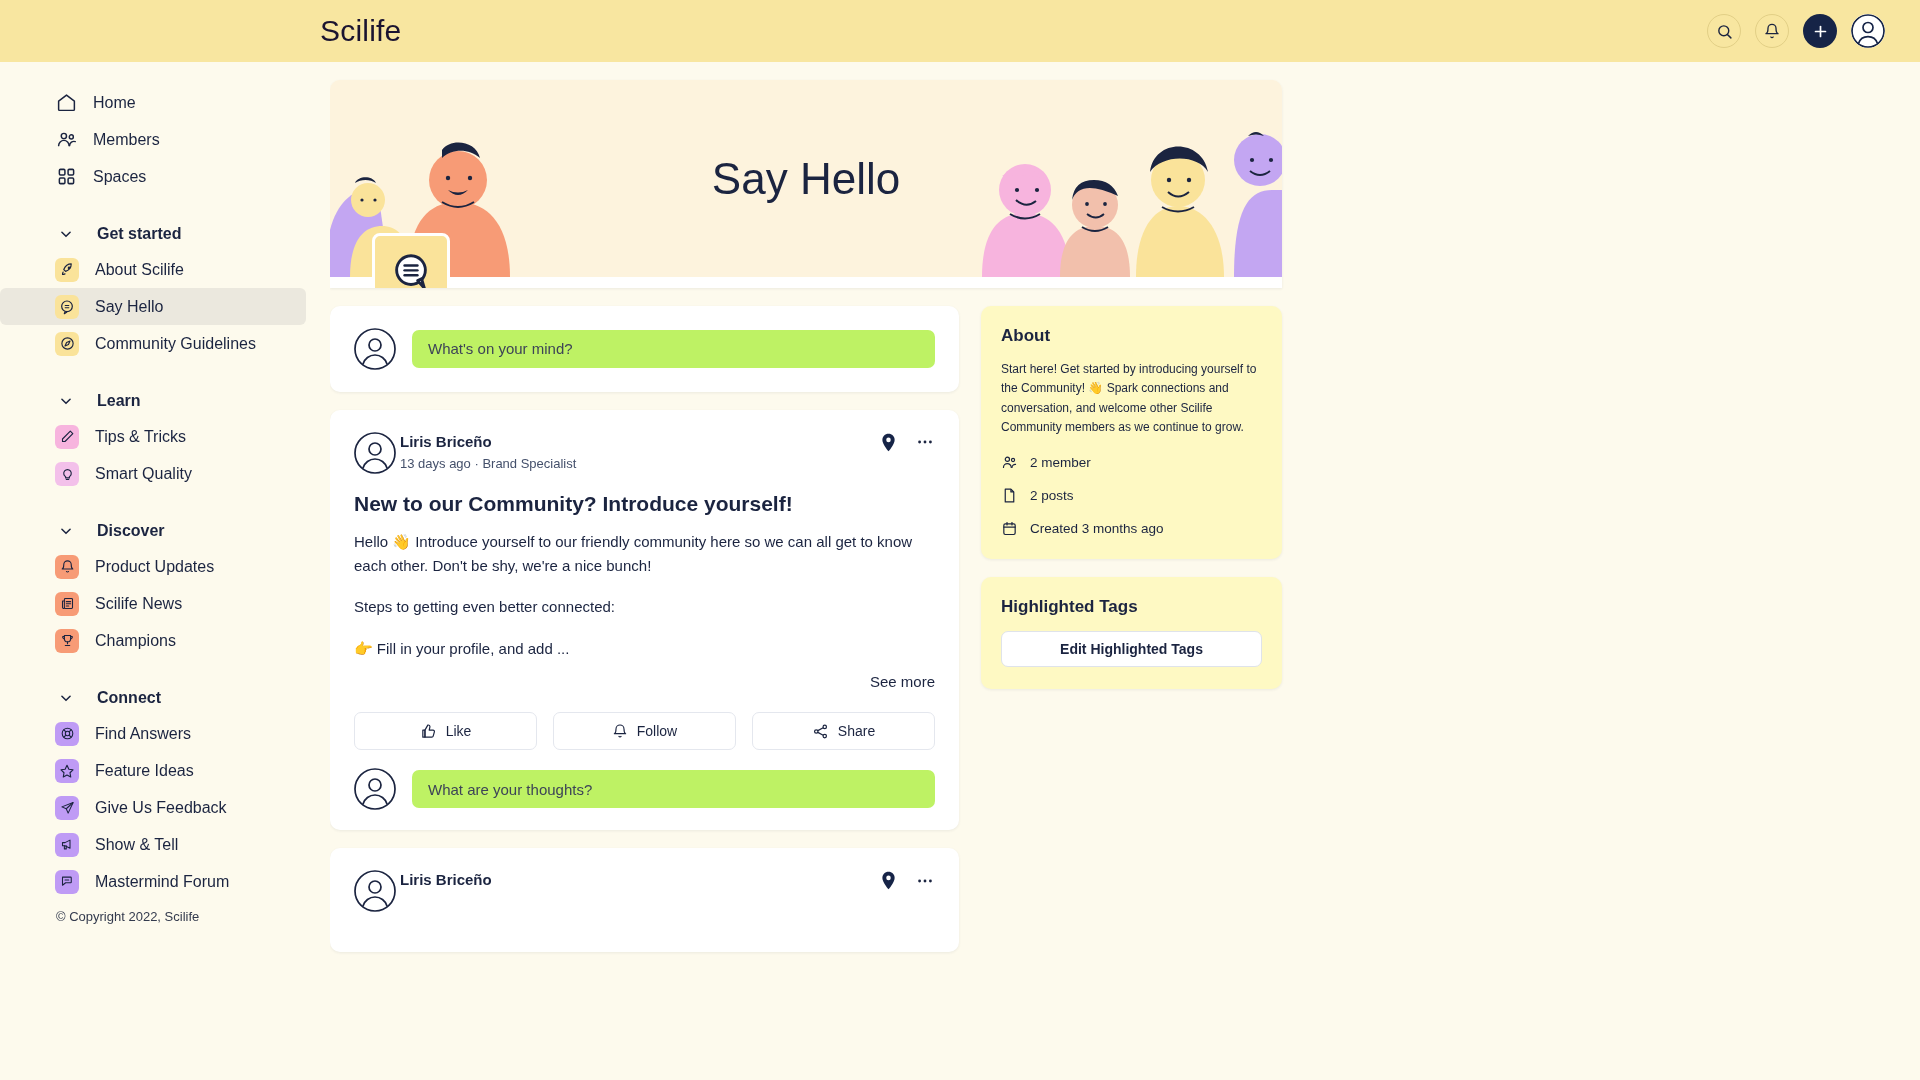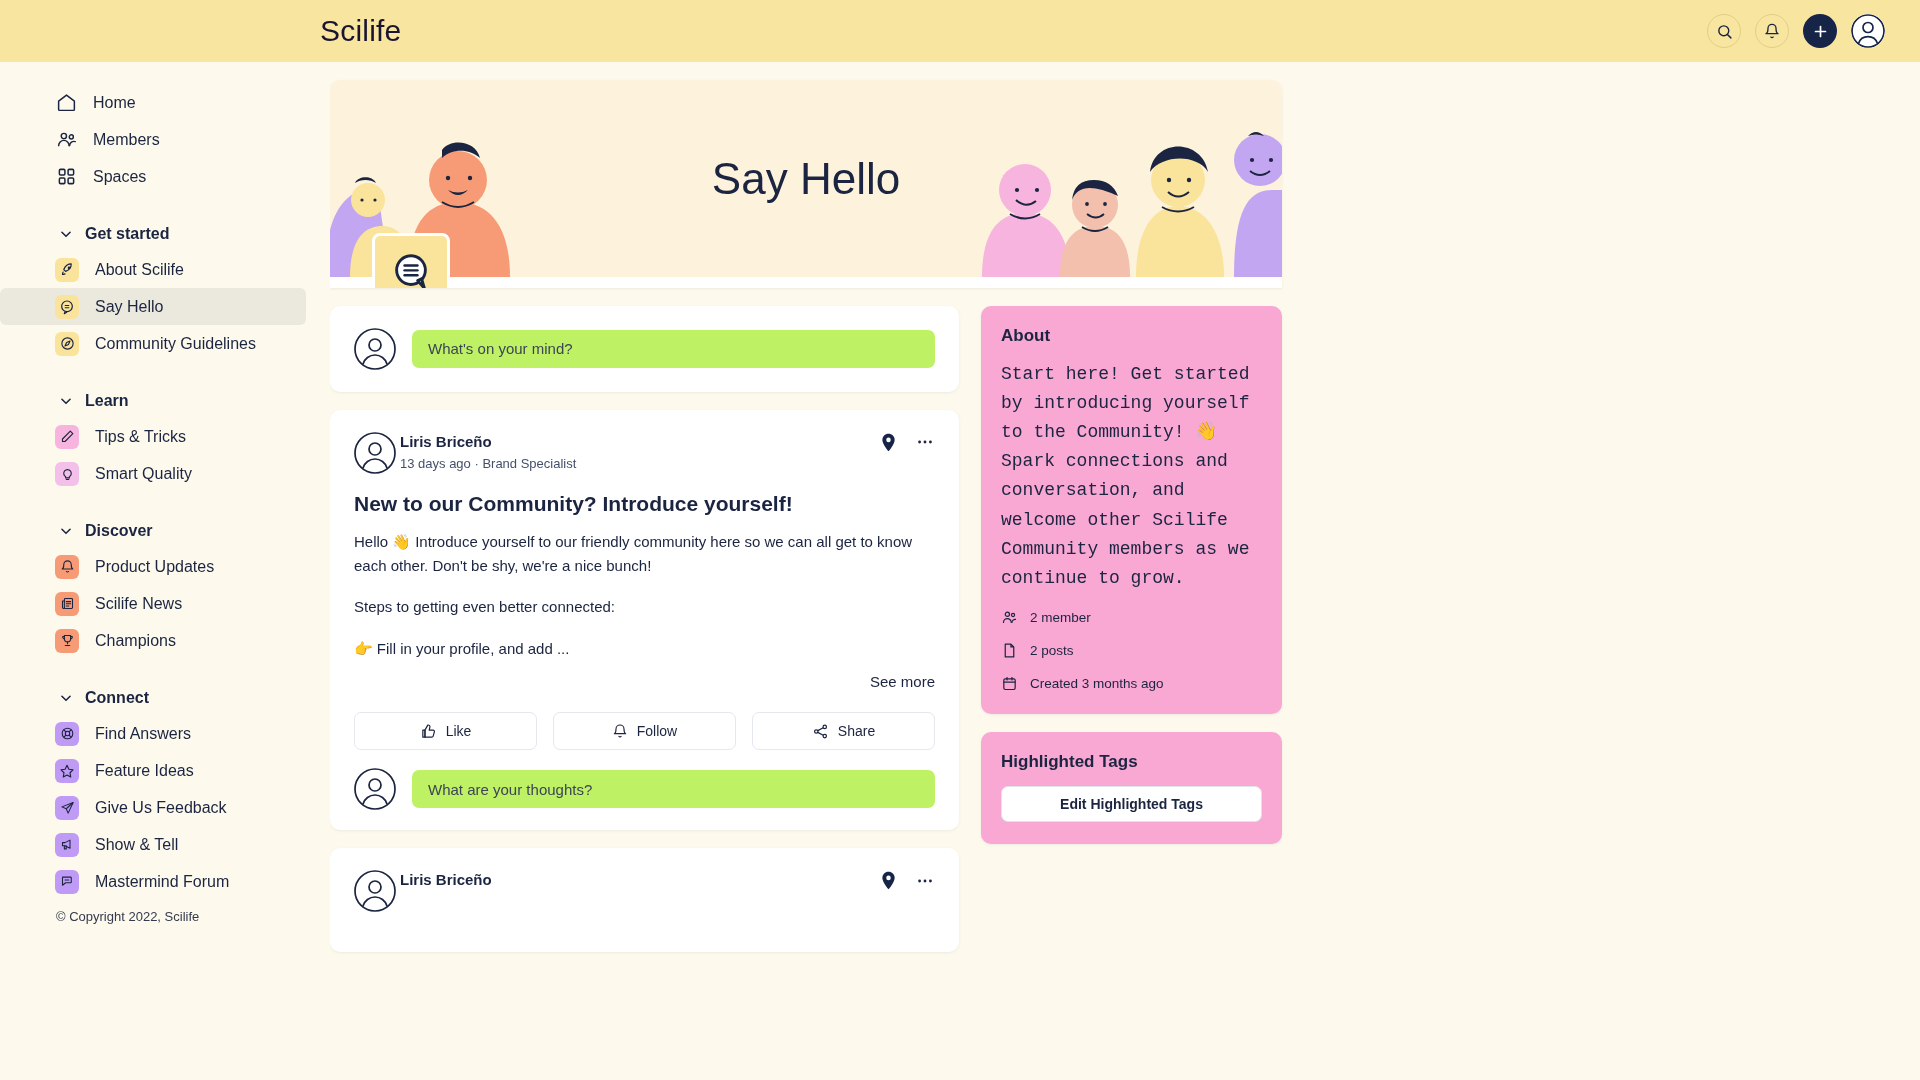--- a/index.html
+++ b/index.html
@@ -68,21 +68,21 @@
     color: #1b2440;
   }
   .nav-item.active { background: #ebe8de; }
   .nav-item .label { line-height: 1; white-space: nowrap; }
   .nav-icon-plain { width: 22px; height: 22px; display: flex; align-items: center; justify-content: center; flex: 0 0 22px;}
   .nav-tile {
     width: 24px; height: 24px; border-radius: 6px; flex: 0 0 24px;
     display: flex; align-items: center; justify-content: center;
   }
   .section-head {
-    display: flex; align-items: center; gap: 8px;
+    display: flex; align-items: center; gap: 20px;
     padding-left: 55px;
     height: 34px;
     margin-top: 22px;
     font-size: 16px;
     font-weight: bold;
     cursor: pointer;
   }
   .section-head .chev { width: 22px; display: flex; justify-content: center; flex: 0 0 22px;}
   .copyright {
     position: absolute;
@@ -196,23 +196,23 @@
   .action-btn {
     flex: 1; height: 38px;
     border: 1px solid #e4e7ee; border-radius: 7px;
     background: #fff; cursor: pointer;
     display: flex; align-items: center; justify-content: center; gap: 9px;
     font-size: 14px; color: #1b2440;
     font-family: "Liberation Sans", sans-serif;
   }
   .comment-row { display: flex; align-items: center; gap: 16px; margin-top: 18px; }
 
-  .side-card { background:#f9a8d4; border-radius:10px; box-shadow:0 1px 3px rgba(20,30,60,.07); padding: 20px 20px 22px; margin-bottom: 18px;}
+  .side-card { background:#fef9c3; border-radius:10px; box-shadow:0 1px 3px rgba(20,30,60,.07); padding: 20px 20px 22px; margin-bottom: 18px;}
   .side-title { font-size: 17px; font-weight: bold; margin-bottom: 14px; }
-  .side-desc { font-size: 18px; line-height: 1.62; color: #1b2440; font-family: Liberation Mono, monospace; }
+  .side-desc { font-size: 12px; line-height: 1.62; color: #1b2440; }
   .stat-row { display: flex; align-items: center; gap: 12px; font-size: 13.5px; margin-top: 16px; }
   .tag-btn {
     width: 100%; height: 36px;
     border: 1px solid #dfe3ea; border-radius: 7px;
     background: #fff; cursor: pointer;
     font-size: 14px; font-weight: bold; color: #1b2440;
     font-family: "Liberation Sans", sans-serif;
   }
   svg { display: block; }
 </style>

